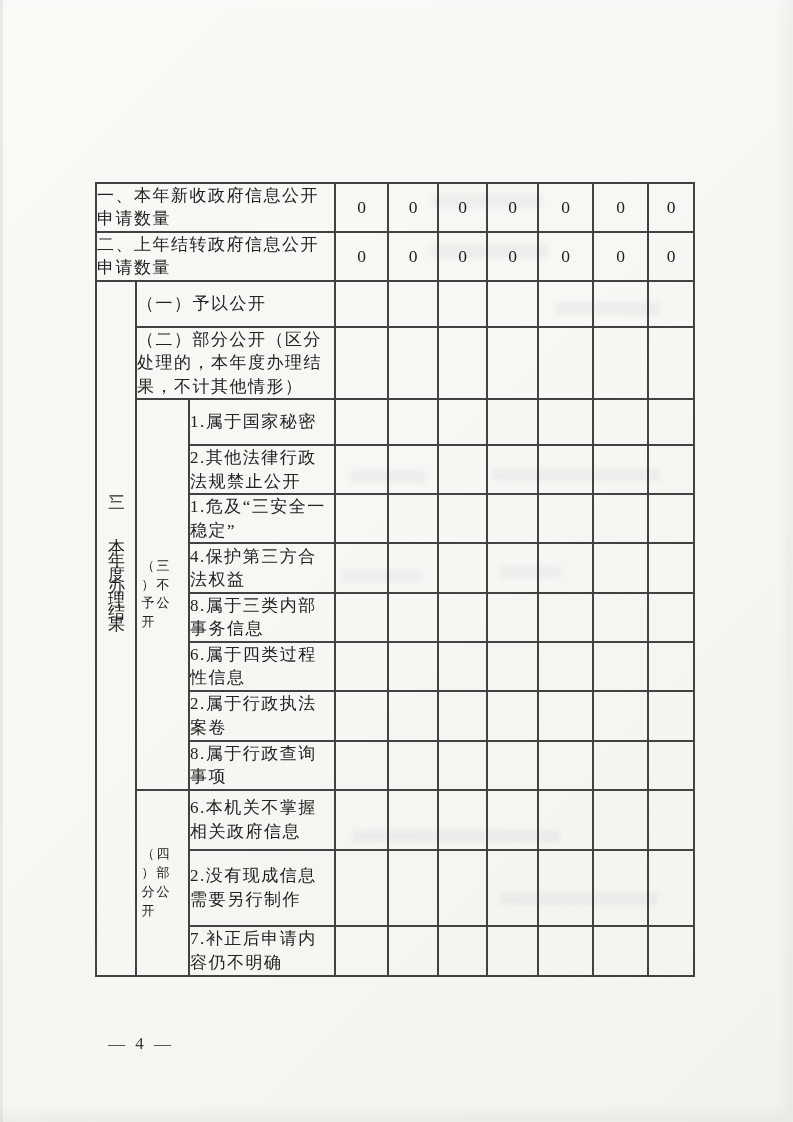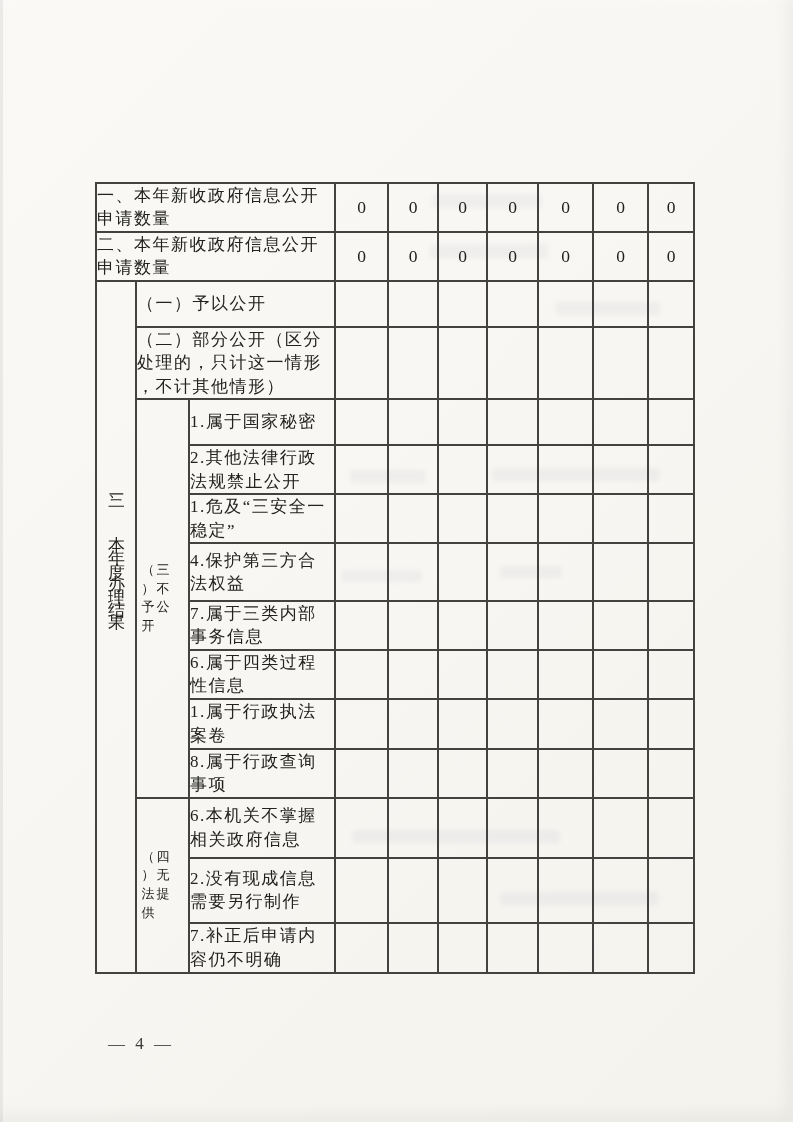--- a/index.html
+++ b/index.html
@@ -125,21 +125,21 @@
         <td class="val">0</td>
         <td class="val">0</td>
         <td class="val">0</td>
         <td class="val">0</td>
         <td class="val">0</td>
         <td class="val">0</td>
         <td class="val">0</td>
       </tr>
 
       <tr style="height:47px">
-        <td colspan="3" class="lbl">二、本年新收政府信息公开申请数量</td>
+        <td colspan="3" class="lbl">二、上年结转政府信息公开申请数量</td>
         <td class="val">0</td>
         <td class="val">0</td>
         <td class="val">0</td>
         <td class="val">0</td>
         <td class="val">0</td>
         <td class="val">0</td>
         <td class="val">0</td>
       </tr>
 
       <tr style="height:46px">
@@ -150,21 +150,21 @@
         <td class="val"></td>
           <td class="val"></td>
           <td class="val"></td>
           <td class="val"></td>
           <td class="val"></td>
           <td class="val"></td>
           <td class="val"></td>
       </tr>
 
       <tr style="height:72px">
-        <td colspan="2" class="lbl">（二）部分公开（区分处理的，只计这一情形，不计其他情形）</td>
+        <td colspan="2" class="lbl">（二）部分公开（区分处理的，本年度办理结果，不计其他情形）</td>
         <td class="val"></td>
           <td class="val"></td>
           <td class="val"></td>
           <td class="val"></td>
           <td class="val"></td>
           <td class="val"></td>
           <td class="val"></td>
       </tr>
 
       <tr style="height:46px">
@@ -193,52 +193,52 @@
       <tr style="height:47px">
         <td class="lbl sub">1.危及“三安全一稳定”</td>
         <td class="val"></td>
           <td class="val"></td>
           <td class="val"></td>
           <td class="val"></td>
           <td class="val"></td>
           <td class="val"></td>
           <td class="val"></td>
       </tr>
-      <tr style="height:58px">
+      <tr style="height:50px">
         <td class="lbl sub">4.保护第三方合法权益</td>
         <td class="val"></td>
           <td class="val"></td>
           <td class="val"></td>
           <td class="val"></td>
           <td class="val"></td>
           <td class="val"></td>
           <td class="val"></td>
       </tr>
       <tr style="height:47px">
-        <td class="lbl sub">7.属于三类内部事务信息</td>
+        <td class="lbl sub">8.属于三类内部事务信息</td>
         <td class="val"></td>
           <td class="val"></td>
           <td class="val"></td>
           <td class="val"></td>
           <td class="val"></td>
           <td class="val"></td>
           <td class="val"></td>
       </tr>
       <tr style="height:44px">
         <td class="lbl sub">6.属于四类过程性信息</td>
         <td class="val"></td>
           <td class="val"></td>
           <td class="val"></td>
           <td class="val"></td>
           <td class="val"></td>
           <td class="val"></td>
           <td class="val"></td>
       </tr>
       <tr style="height:50px">
-        <td class="lbl sub">1.属于行政执法案卷</td>
+        <td class="lbl sub">2.属于行政执法案卷</td>
         <td class="val"></td>
           <td class="val"></td>
           <td class="val"></td>
           <td class="val"></td>
           <td class="val"></td>
           <td class="val"></td>
           <td class="val"></td>
       </tr>
       <tr style="height:48px">
         <td class="lbl sub">8.属于行政查询事项</td>
@@ -246,32 +246,32 @@
           <td class="val"></td>
           <td class="val"></td>
           <td class="val"></td>
           <td class="val"></td>
           <td class="val"></td>
           <td class="val"></td>
       </tr>
 
       <tr style="height:60px">
         <td rowspan="3">
-          <div class="gwrap">（四）无法提供</div>
+          <div class="gwrap">（四）部分公开</div>
         </td>
         <td class="lbl sub">6.本机关不掌握相关政府信息</td>
         <td class="val"></td>
           <td class="val"></td>
           <td class="val"></td>
           <td class="val"></td>
           <td class="val"></td>
           <td class="val"></td>
           <td class="val"></td>
       </tr>
-      <tr style="height:65px">
+      <tr style="height:76px">
         <td class="lbl sub">2.没有现成信息需要另行制作</td>
         <td class="val"></td>
           <td class="val"></td>
           <td class="val"></td>
           <td class="val"></td>
           <td class="val"></td>
           <td class="val"></td>
           <td class="val"></td>
       </tr>
       <tr style="height:50px">

